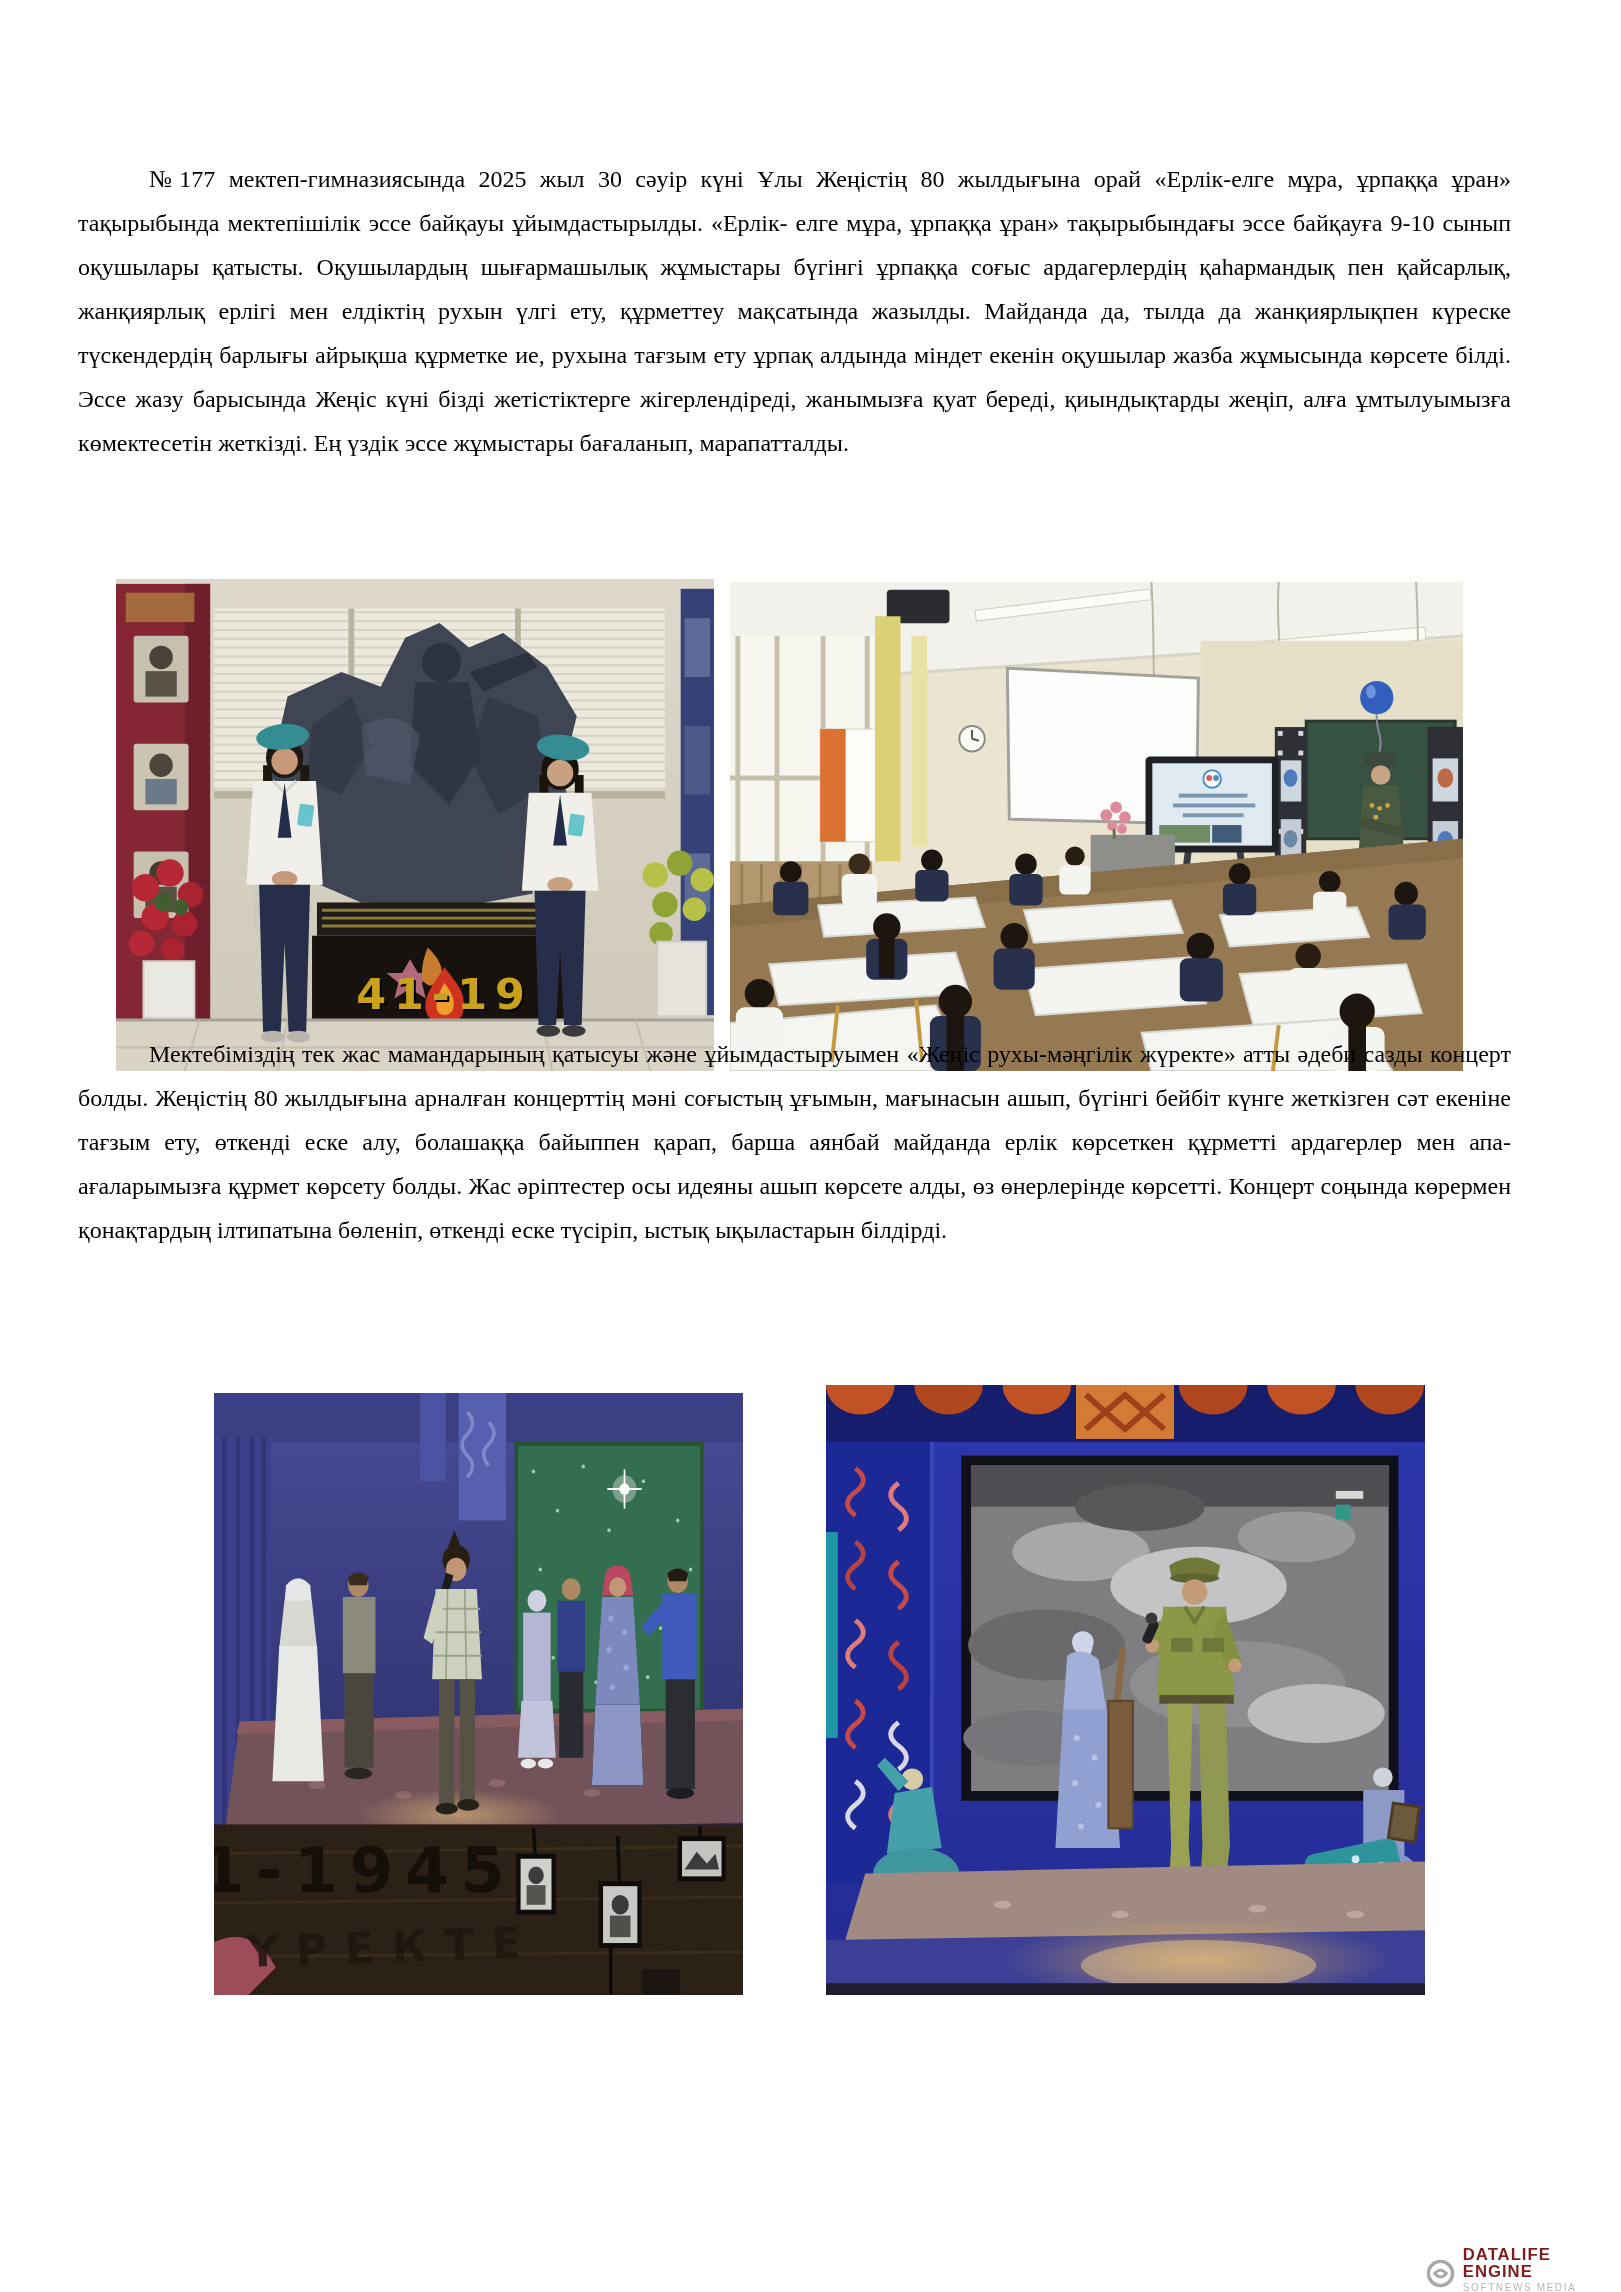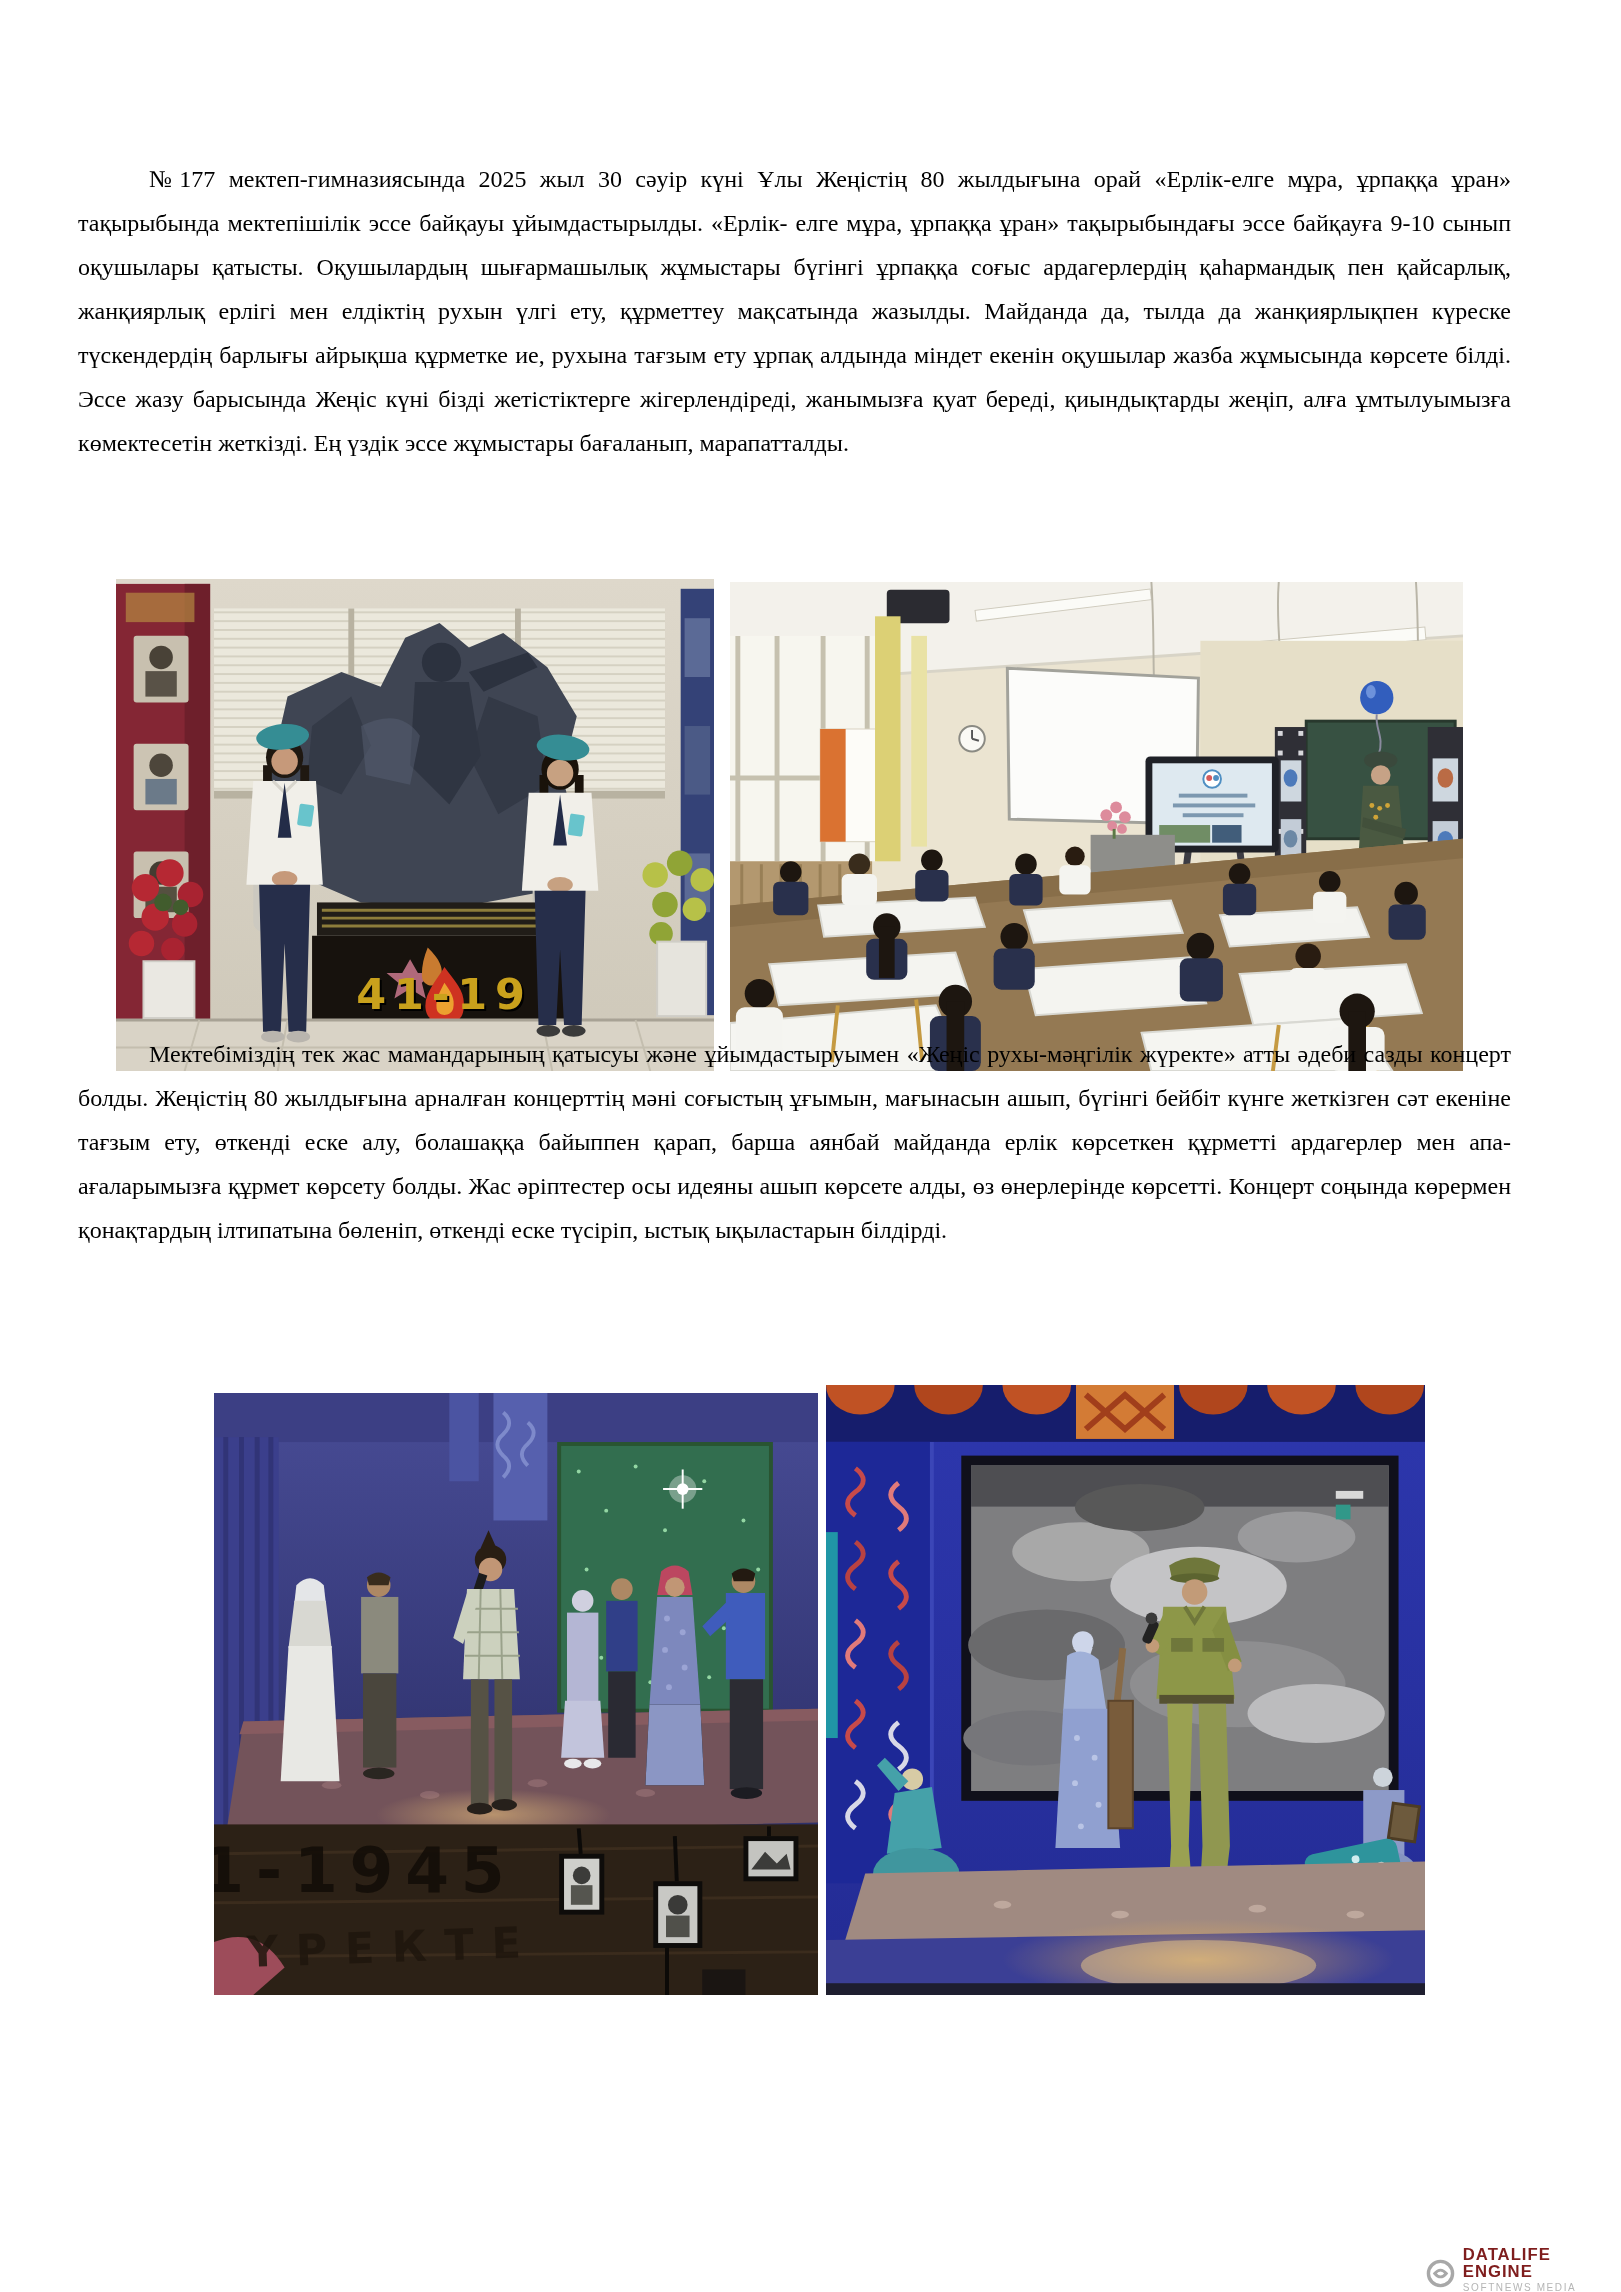--- a/index.html
+++ b/index.html
@@ -6,21 +6,21 @@
   .page{position:relative;width:1621px;height:2293px;background:#ffffff;overflow:hidden;
         font-family:"Liberation Serif", serif;color:#000;}
   .para{position:absolute;left:78px;width:1433px;font-size:24px;line-height:44px;
         text-align:justify;text-indent:71px;color:#000;}
   .para1{top:157px;}
   .para2{top:1032px;}
   .photo{position:absolute;overflow:hidden;background:#888;margin-top:44px;}
   .photo svg{position:absolute;left:0;top:0;width:100%;height:100%;filter:blur(0.6px) saturate(0.92);}
   .ph1{left:116px;top:535px;width:598px;height:492px;}
   .ph2{left:730px;top:538px;width:733px;height:489px;}
-  .ph3{left:214px;top:1349px;width:604px;height:602px;}
+  .ph3{left:214px;top:1349px;width:529px;height:602px;}
   .ph4{left:826px;top:1341px;width:599px;height:610px;}
   .ovl{position:absolute;font-family:"DejaVu Sans", sans-serif;font-weight:bold;white-space:nowrap;}
   .ovl-4119{left:196px;top:390px;width:265px;text-align:center;font-size:43px;color:#c9a11c;
             letter-spacing:7.8px;text-shadow:2px 2px 0 #000;}
   .ovl-1945{left:-13.7px;top:441px;font-size:63px;color:#140e08;letter-spacing:11.8px;opacity:.92;}
   .ovl-jurekte{left:33px;top:529px;font-size:43px;color:#1f160d;letter-spacing:17.6px;opacity:.85;
                transform:rotate(-2deg);}
   .footer-logo{position:absolute;left:1426px;top:2247px;display:flex;align-items:center;gap:7.8px;}
   .footer-logo .txt{display:flex;flex-direction:column;line-height:1;}
   .brand{font-family:"Liberation Sans", sans-serif;font-weight:bold;font-size:16.7px;

